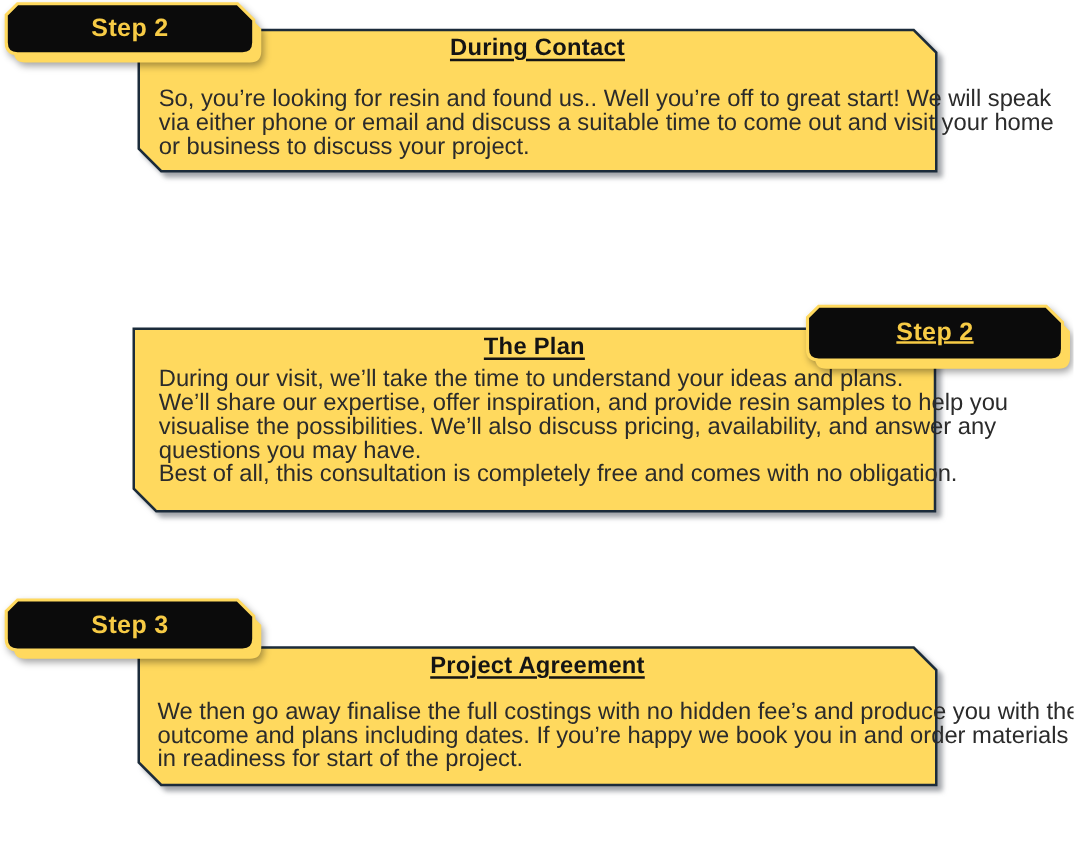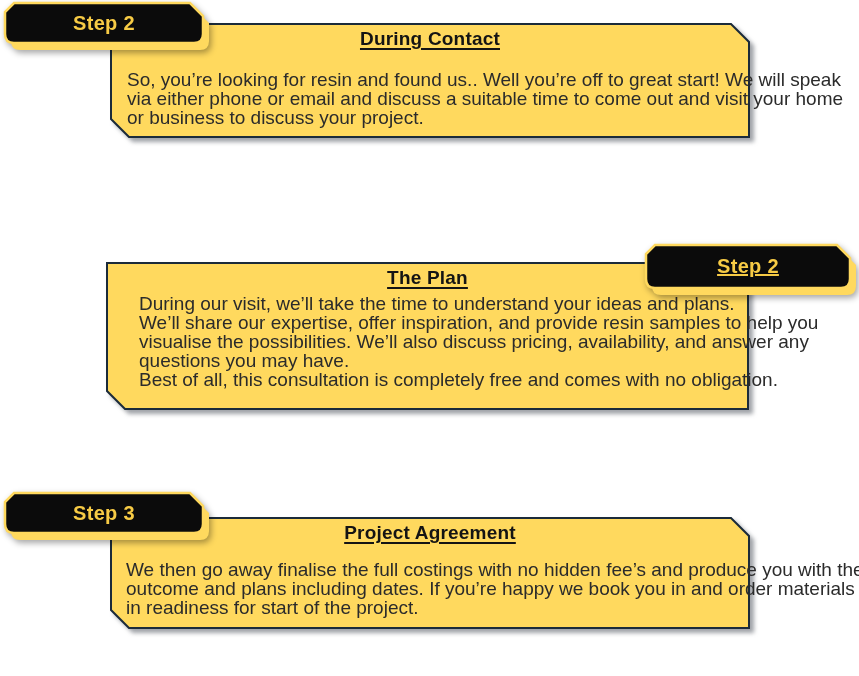--- a/index.html
+++ b/index.html
@@ -57,21 +57,21 @@
     </svg>
     <div class="tab-label" style="line-height:40px;">Step 2</div>
   </div>
 
   <div class="step-box" style="left:107px;top:263px;width:641px;height:174px;">
     <svg class="box-shape" width="641" height="146" viewBox="0 0 641 146">
       <path d="M0,0 H623 L641,18 V146 H18 L0,128 Z" fill="#FFD95E" stroke="#1B2B3A" stroke-width="2"></path>
     </svg>
     <div class="box-content">
       <div class="box-title">The Plan</div>
-      <div class="box-body" style="top:31px;padding-left:32px;">During our visit, we’ll take the time to understand your ideas and plans.
+      <div class="box-body" style="top:31px;padding-left:20px;">During our visit, we’ll take the time to understand your ideas and plans.
 We’ll share our expertise, offer inspiration, and provide resin samples to help you
 visualise the possibilities. We’ll also discuss pricing, availability, and answer any
 questions you may have.
 Best of all, this consultation is completely free and comes with no obligation.</div>
     </div>
   </div>
   <div class="step-tab" style="left:646px;top:245px;width:204px;height:43px;">
     <svg class="tab-svg" width="204" height="43" viewBox="0 0 204 43">
       <path d="M9,0 H191 L204,13 V34 Q204,43 195,43 H9 Q0,43 0,34 V9 Z" transform="translate(6,7)" fill="#FFD95E"></path>
       <path d="M9,0 H191 L204,13 V34 Q204,43 195,43 H9 Q0,43 0,34 V9 Z" fill="#0B0B0B" stroke="#FFD95E" stroke-width="2.5"></path>
@@ -83,21 +83,21 @@
     <svg class="box-shape" width="638" height="110" viewBox="0 0 638 110">
       <path d="M0,0 H620 L638,18 V110 H18 L0,92 Z" fill="#FFD95E" stroke="#1B2B3A" stroke-width="2"></path>
     </svg>
     <div class="box-content">
       <div class="box-title">Project Agreement</div>
       <div class="box-body" style="top:42px;padding-left:15px;">We then go away finalise the full costings with no hidden fee’s and produce you with the
 outcome and plans including dates. If you’re happy we book you in and order materials
 in readiness for start of the project.</div>
     </div>
   </div>
-  <div class="step-tab" style="left:5px;top:493px;width:198px;height:40px;">
+  <div class="step-tab" style="left:5px;top:480px;width:198px;height:40px;">
     <svg class="tab-svg" width="198" height="40" viewBox="0 0 198 40">
       <path d="M9,0 H185 L198,13 V31 Q198,40 189,40 H9 Q0,40 0,31 V9 Z" transform="translate(6,7)" fill="#FFD95E"></path>
       <path d="M9,0 H185 L198,13 V31 Q198,40 189,40 H9 Q0,40 0,31 V9 Z" fill="#0B0B0B" stroke="#FFD95E" stroke-width="2.5"></path>
     </svg>
     <div class="tab-label" style="line-height:40px;">Step 3</div>
   </div>
 
 </div>
 
 </body></html>

